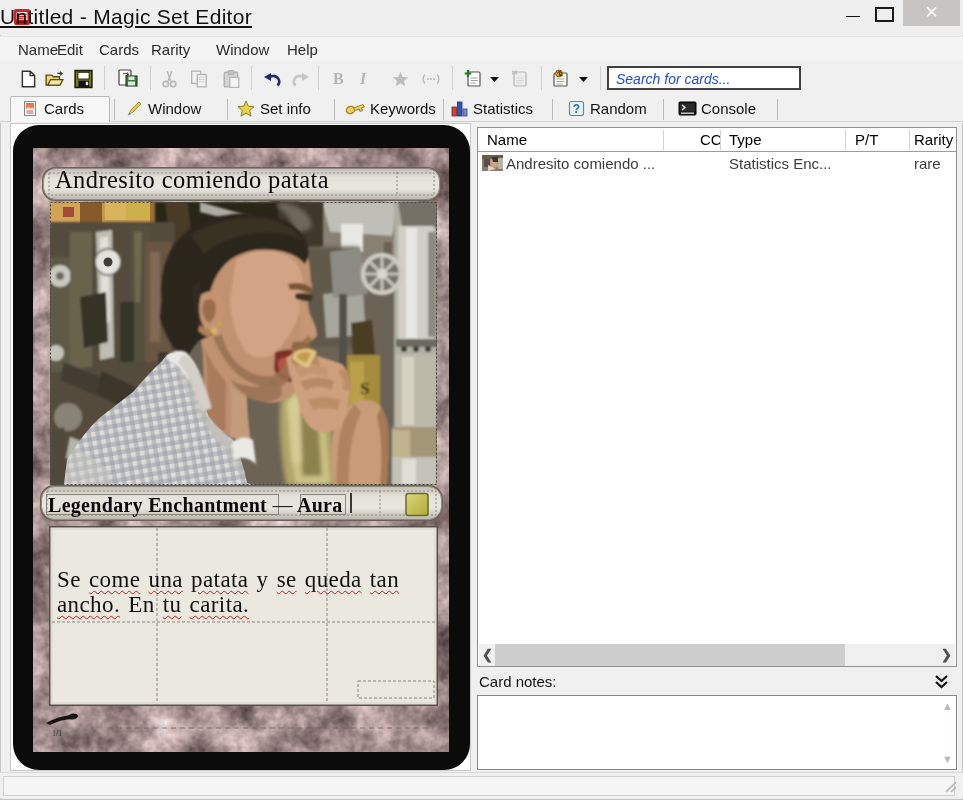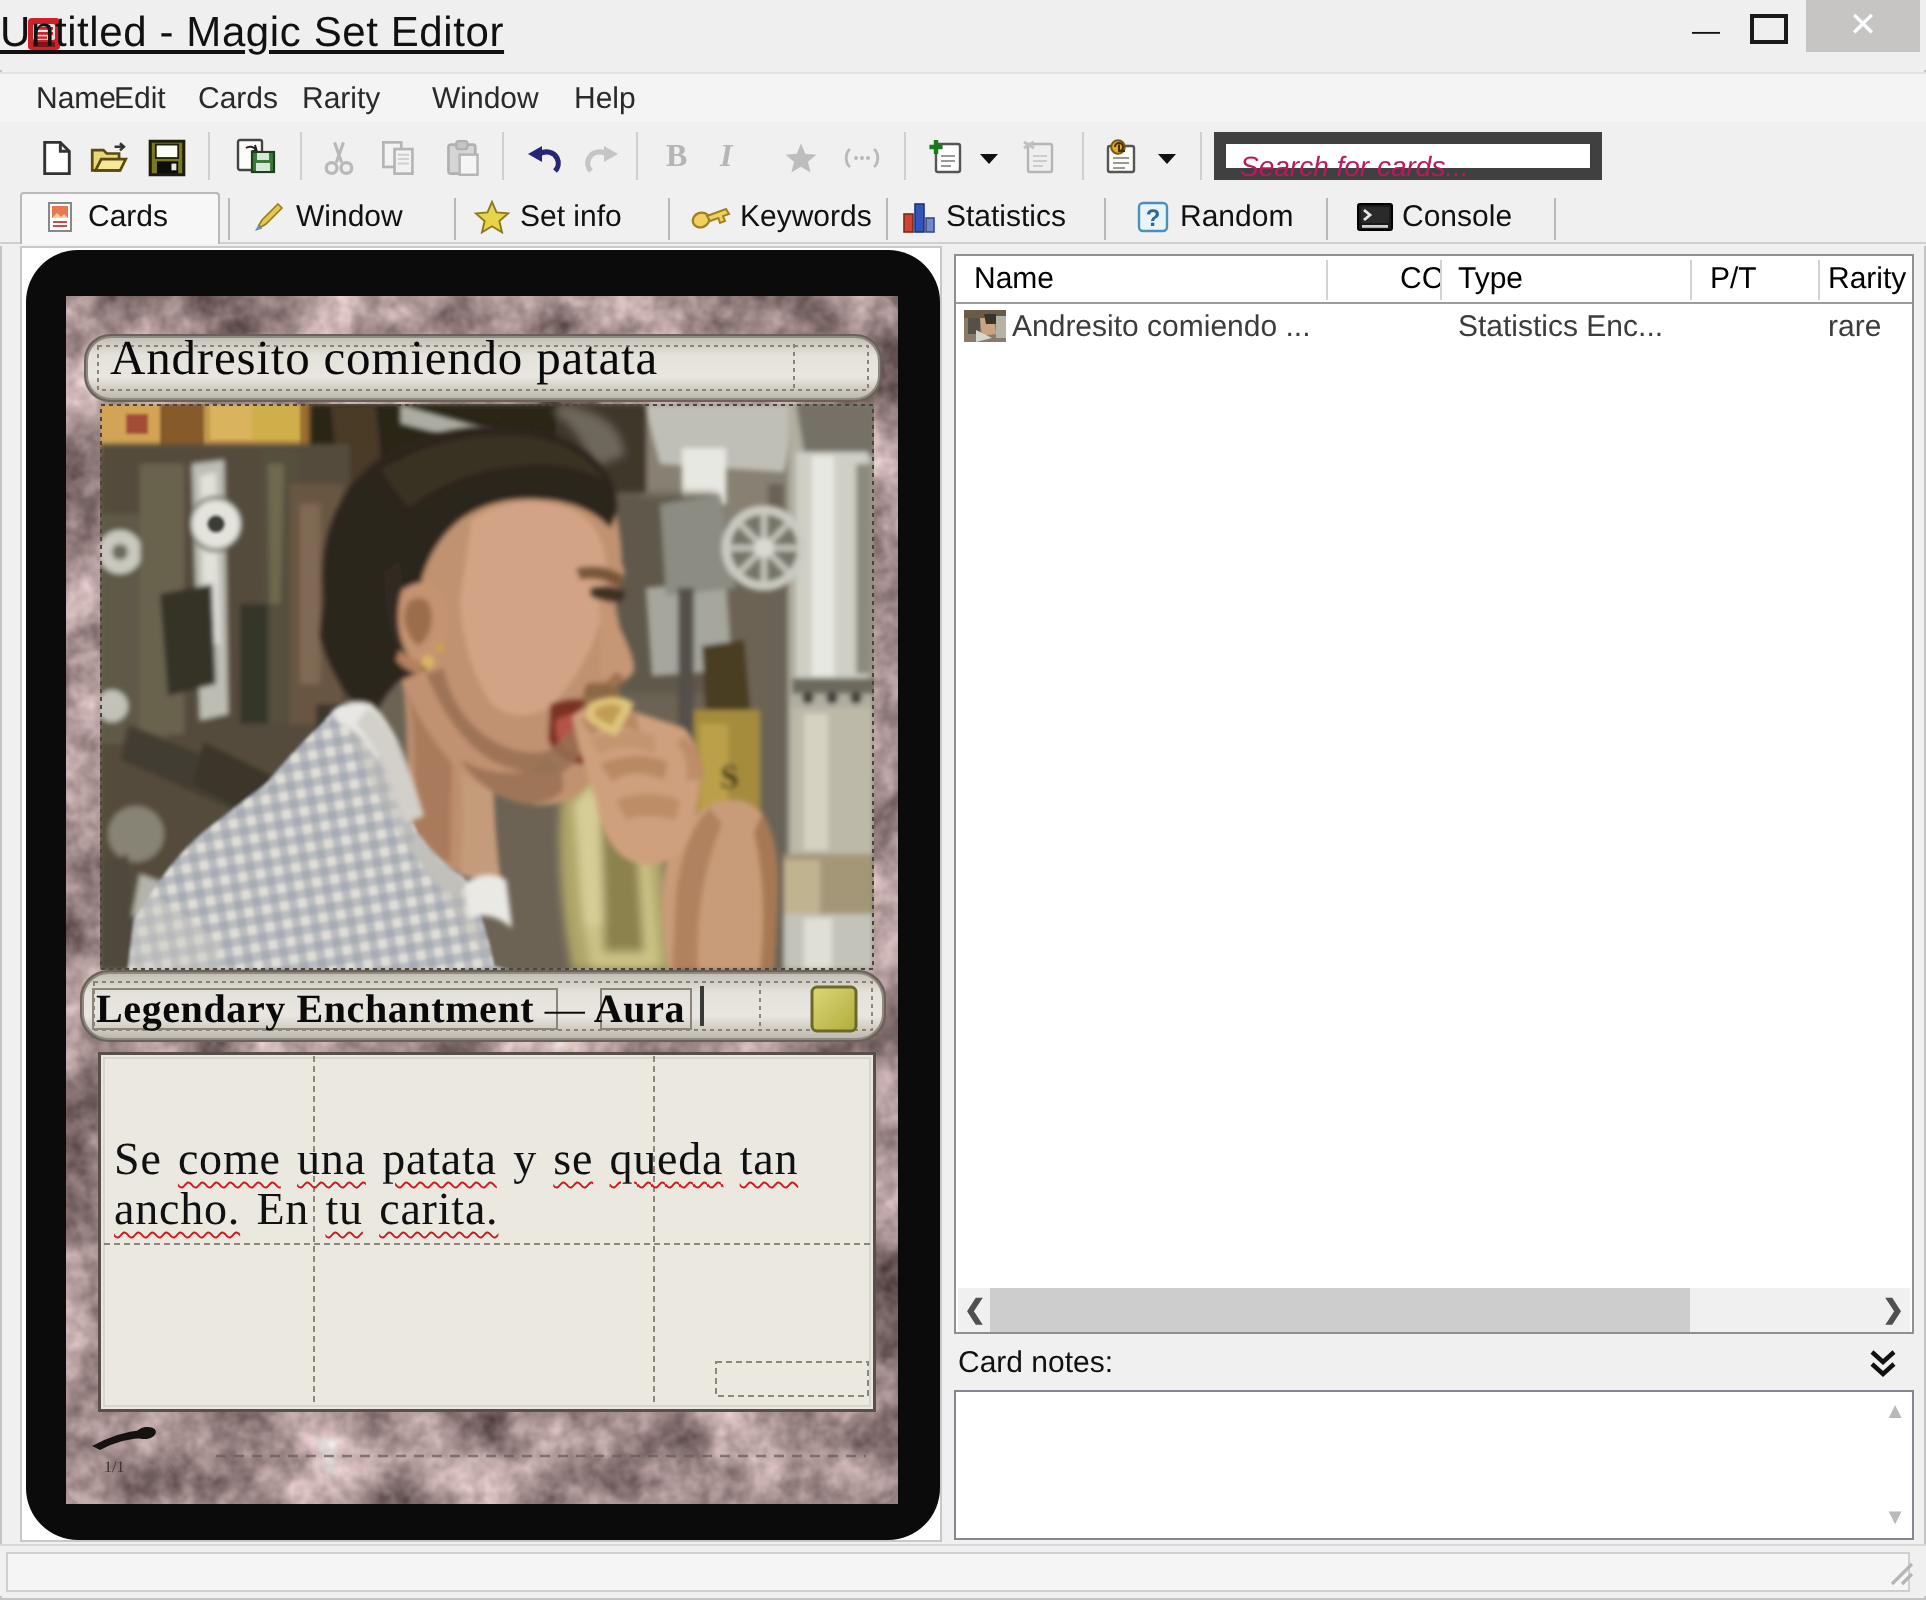--- a/index.html
+++ b/index.html
@@ -17,21 +17,21 @@
 
 
 #menubar { left:0; top:36px; width:963px; height:25px; background:#f4f4f4; border-top:1px solid #e4e4e4; }
 #menubar span { position:absolute; top:4px; font-size:15px; color:#2a2a2a; }
 
 
 #toolbar { left:0; top:61px; width:963px; height:34px; background:#f0f0f0; }
 .tsep { position:absolute; top:5px; width:1px; height:24px; background:#cfcfcf; }
 .ticon { position:absolute; top:8px; width:19px; height:20px; }
 .tgray { color:#b5b5b5; font-weight:bold; font-family:"Liberation Serif",serif; font-size:16px; }
-#searchbox { left:607px; top:66px; width:194px; height:24px; background:#fff; border:6px solid #404040; font-style:italic; color:#be185d; font-size:14px; padding-left:7px; line-height:22px; }
+#searchbox { left:607px; top:66px; width:194px; height:24px; background:#fff; border:2px solid #404040; font-style:italic; color:#1d4ed8; font-size:14px; padding-left:7px; line-height:22px; }
 
 
 #tabbar { left:0; top:95px; width:963px; height:28px; background:#f0f0f0; }
 .tab-sep { position:absolute; top:4px; width:1px; height:21px; background:#b9b9b9; }
 .tabtxt { position:absolute; top:5px; font-size:15px; color:#111; }
 .tabico { position:absolute; top:5px; width:17px; height:17px; }
 #tab-active { left:10px; top:1px; width:100px; height:26px; background:#f7f7f7; border:1px solid #b9b9b9; border-bottom:none; border-radius:2px 2px 0 0; }
 
 
 #leftpanel { left:10px; top:123px; width:461px; height:648px; background:#fff; border:1px solid #c8c8c8; }

